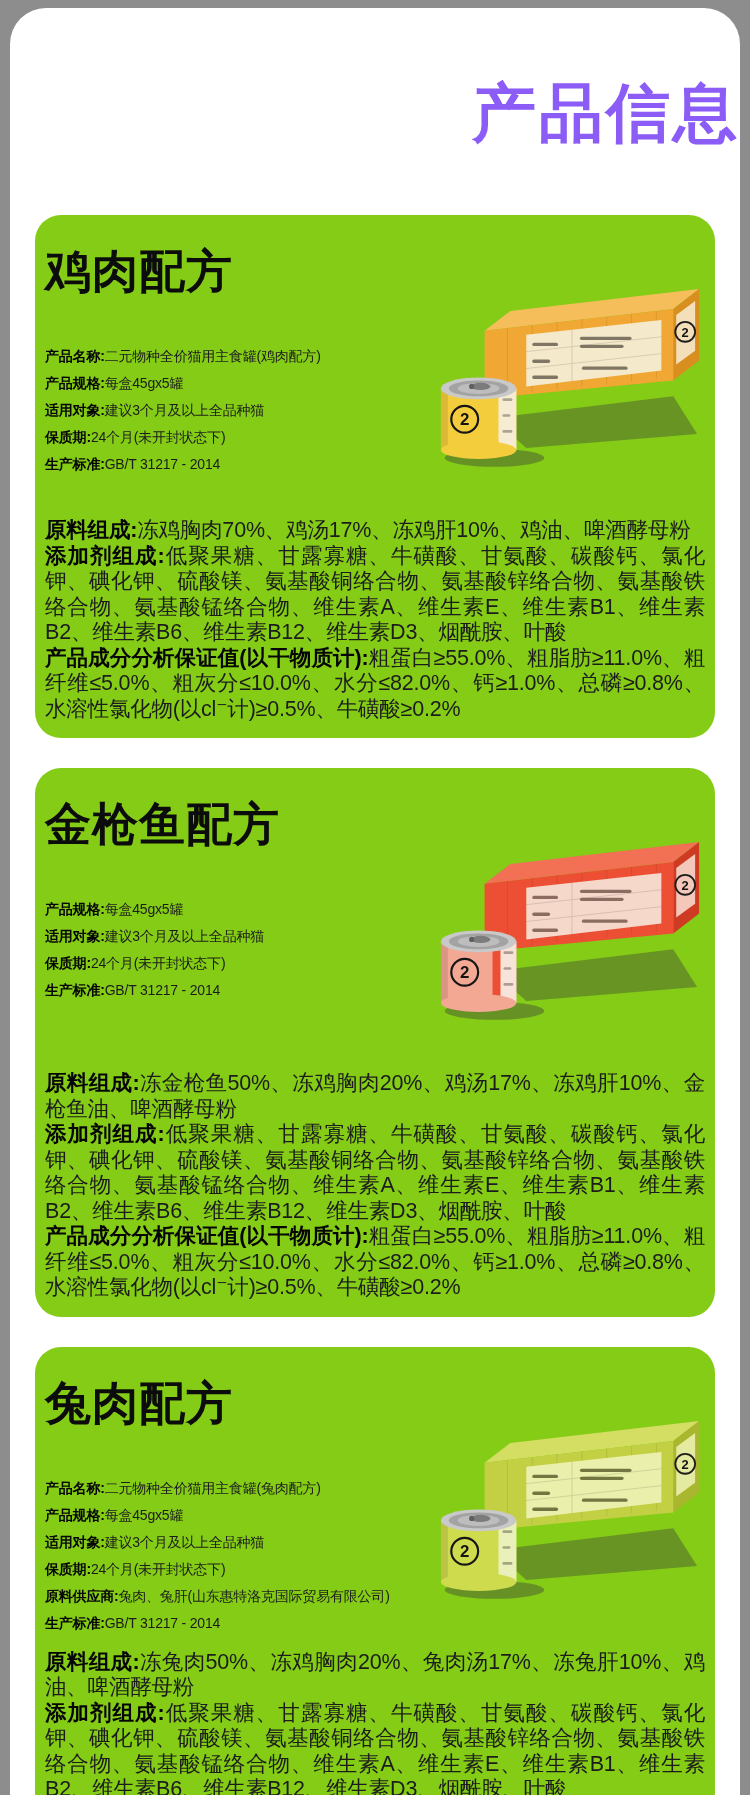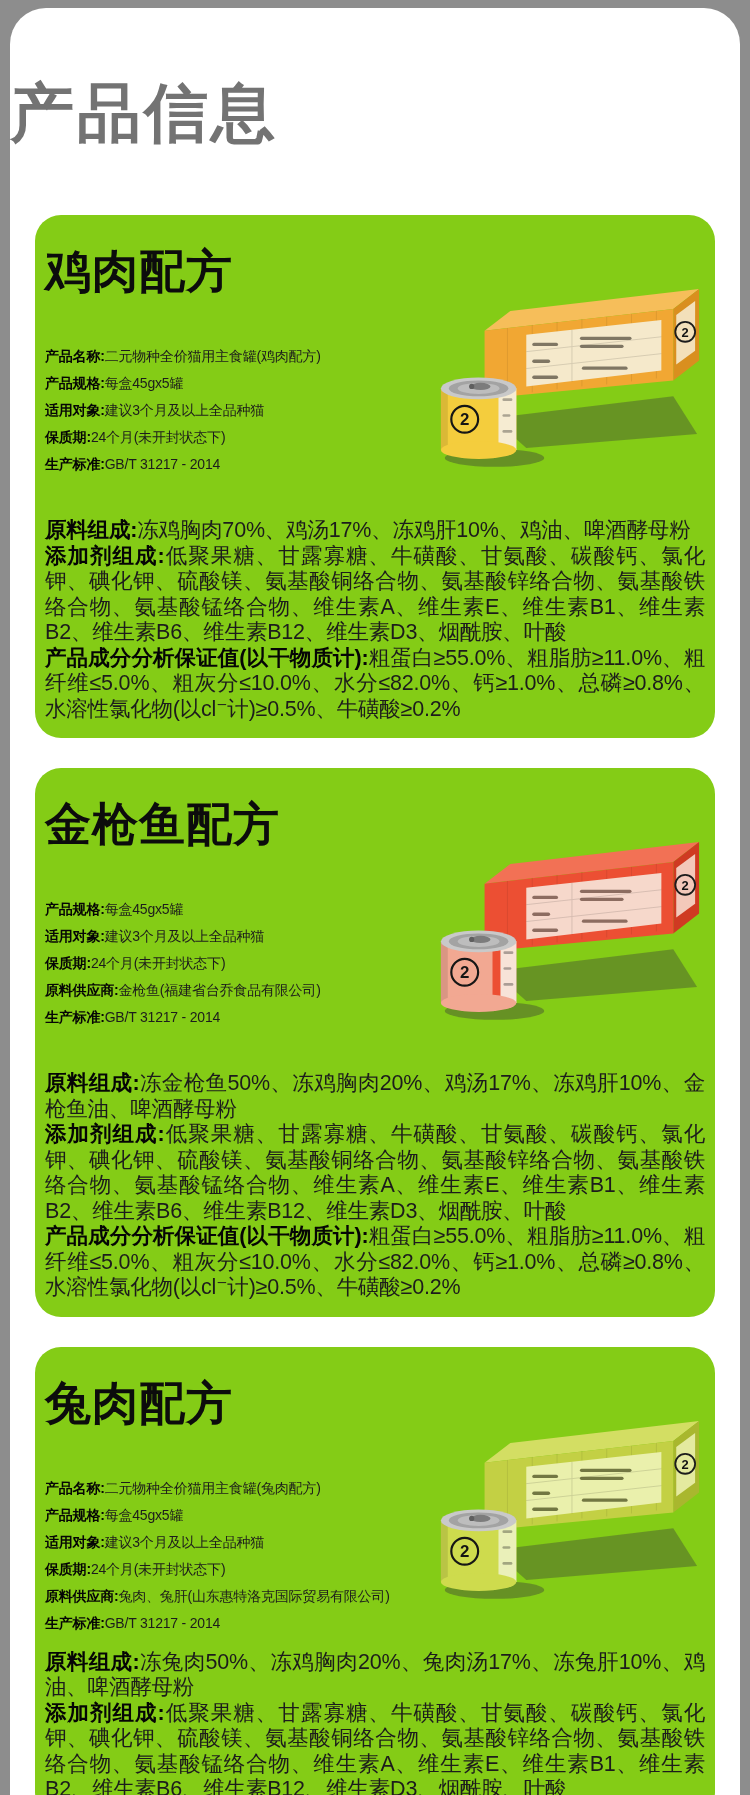--- a/index.html
+++ b/index.html
@@ -11,25 +11,25 @@
     -webkit-font-smoothing:antialiased;
   }
   .panel{
     margin:8px 10px 0 10px;
     background:#ffffff;
     border-radius:36px 36px 0 0;
     padding:2px 0 18px 0;
     min-height:1785px;
   }
   .page-title{
-    text-align:left;
+    text-align:right;
     font-size:64px;
     font-weight:900;
     letter-spacing:3px;
-    color:#737373;
+    color:#8b5cf6;
     margin:60px 0 0 0;
   }
   .cards{padding:0 25px;}
   .card{
     position:relative;
     background:#84cc16;
     border-radius:26px;
     margin-top:30px;
     padding:16px 10px 16px 10px;
     overflow:hidden;
@@ -151,21 +151,20 @@
         <p><b>产品成分分析保证值(以干物质计):</b><span>粗蛋白≥55.0%、粗脂肪≥11.0%、粗纤维≤5.0%、粗灰分≤10.0%、水分≤82.0%、钙≥1.0%、总磷≥0.8%、水溶性氯化物(以cl⁻计)≥0.5%、牛磺酸≥0.2%</span></p>
       </div>
     </section>
 
     <section class="card" style="--box: #EC4F33; --boxTop: #F27155; --boxEnd: #CF3A22; --lab: #F6D8CB; --can: #F2A892; --canStripe: #F7E3D8;">
       <h2>金枪鱼配方</h2>
       <div class="fields">
         <p class="field"><b>产品规格:</b><span>每盒45gx5罐</span></p>
         <p class="field"><b>适用对象:</b><span>建议3个月及以上全品种猫</span></p>
         <p class="field"><b>保质期:</b><span>24个月(未开封状态下)</span></p>
-        <p class="field"><b>原料供应商:</b><span>金枪鱼(福建省台乔食品有限公司)</span></p>
         <p class="field"><b>生产标准:</b><span>GB/T 31217 - 2014</span></p>
       </div>
       <div class="art">
         <svg viewBox="0 0 290 215">
           <polygon points="70,150 252,128 276,166 104,180" fill="#3a3a3a" opacity="0.38"></polygon>
           <polygon points="62,62 252,40 278,20 88,42" fill="var(--boxTop)"></polygon>
           <polygon points="252,40 278,20 278,92 252,112" fill="var(--boxEnd)"></polygon>
           <polygon points="62,62 252,40 252,112 62,130" fill="var(--box)"></polygon>
           <g stroke="#000000" opacity="0.08">
             <line x1="85" y1="59" x2="85" y2="127"></line>

